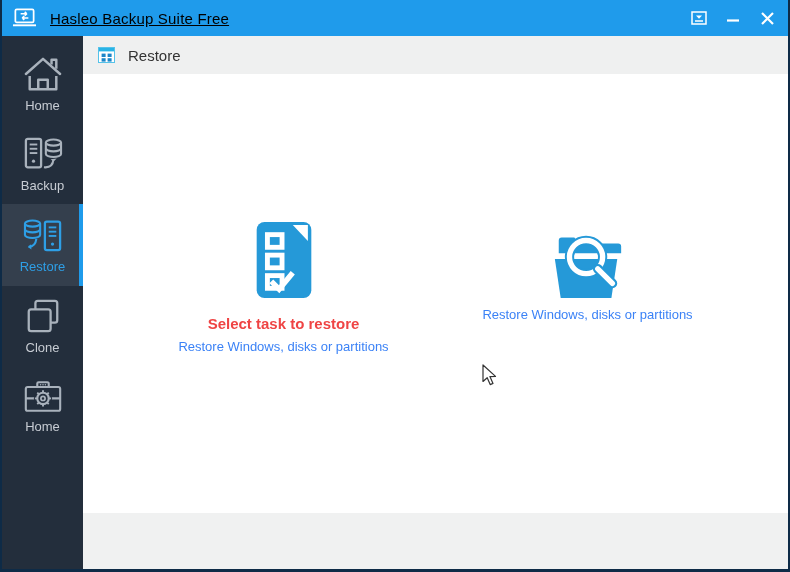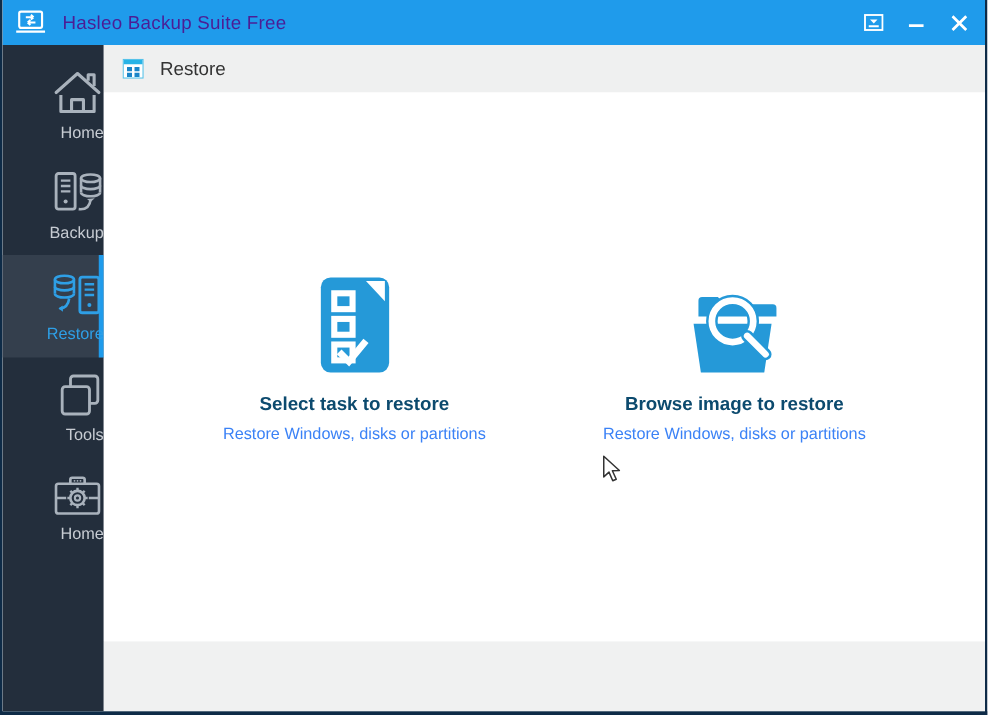--- a/index.html
+++ b/index.html
@@ -20,40 +20,40 @@
   .window{
     width:790px;height:572px;display:flex;flex-direction:column;
     border-left:2px solid var(--win-border);
     border-right:2px solid var(--win-border);
     border-bottom:3px solid var(--win-border);
     overflow:hidden;position:relative;
   }
   
   .titlebar{height:36px;background:var(--titlebar-blue);display:flex;align-items:center;flex-shrink:0;}
   .app-icon{margin-left:10px;display:flex;align-items:center;}
-  .titlebar-title{color:#4c1d95;font-size:15px;margin-left:13px;letter-spacing:.2px;}
+  .titlebar-title{color:#000000;font-size:15px;margin-left:13px;letter-spacing:.2px;text-decoration:underline;}
   .titlebar-spacer{flex:1;}
   .win-btn{width:34px;height:36px;display:flex;align-items:center;justify-content:center;background:transparent;border:none;cursor:pointer;}
   .win-btn:last-child{margin-right:4px;}
   
   .body-row{flex:1;display:flex;min-height:0;}
   .sidebar{width:81px;background:var(--sidebar-bg);flex-shrink:0;padding-top:8px;display:flex;flex-direction:column;}
-  .side-item{height:80px;display:flex;flex-direction:column;align-items:flex-end;justify-content:center;cursor:pointer;}
+  .side-item{height:80px;display:flex;flex-direction:column;align-items:center;justify-content:center;cursor:pointer;}
   .side-item .label{font-size:13px;color:var(--sidebar-label);margin-top:5px;}
   .side-item.selected{background:var(--sidebar-sel-bg);box-shadow:inset -4px 0 0 0 var(--accent);height:82px;}
   .side-item.selected .label{color:var(--sel-blue);}
   
   .content{flex:1;display:flex;flex-direction:column;min-width:0;}
   .page-header{height:38px;background:var(--header-bg);display:flex;align-items:center;padding-left:15px;flex-shrink:0;}
   .page-title{font-size:15px;color:#333;margin-left:13px;}
   .main{flex:1;background:#fff;position:relative;}
   .options{display:flex;justify-content:center;gap:4px;margin-top:138px;}
   .option{width:300px;text-align:center;cursor:pointer;}
   .opt-icon{height:88px;display:flex;align-items:flex-end;justify-content:center;}
-  .opt-title{font-size:15px;font-weight:bold;color:#0c4a6e;margin-top:15px;}
+  .opt-title{font-size:15px;font-weight:bold;color:#ef4444;margin-top:15px;}
   .opt-desc{font-size:13px;color:#3b82f6;margin-top:6px;line-height:1.45;}
   .opt-desc span{display:block;}
   .footer{height:56px;background:var(--footer-bg);flex-shrink:0;}
   .cursor{position:absolute;left:399px;top:290px;pointer-events:none;}
 </style>
 </head>
 <body>
 
 <div class="window">
 
@@ -133,21 +133,21 @@
           <polygon points="6,32.5 9.5,29.8 9.8,35.2" fill="#2E9FE6"></polygon>
         </svg>
         <span class="label">Restore</span>
       </div>
 
       <div class="side-item">
         <svg width="38" height="38" viewBox="0 0 40 40" fill="none">
           <rect x="12" y="4" width="23" height="23" rx="2.5" stroke="#A9B2BC" stroke-width="2.4"></rect>
           <rect x="5" y="13" width="23" height="23" rx="2.5" fill="#232E3C" stroke="#A9B2BC" stroke-width="2.4"></rect>
         </svg>
-        <span class="label">Tools</span>
+        <span class="label">Clone</span>
       </div>
 
       <div class="side-item">
         <svg width="42" height="35" viewBox="0 0 44 36" fill="none">
           <path d="M16 8 V4.5 a1.5 1.5 0 0 1 1.5 -1.5 H26.5 a1.5 1.5 0 0 1 1.5 1.5 V8" stroke="#A9B2BC" stroke-width="2.2"></path>
           <circle cx="19.5" cy="5.6" r=".8" fill="#A9B2BC"></circle>
           <circle cx="22" cy="5.6" r=".8" fill="#A9B2BC"></circle>
           <circle cx="24.5" cy="5.6" r=".8" fill="#A9B2BC"></circle>
           <rect x="4" y="8" width="36" height="25" rx="2" stroke="#A9B2BC" stroke-width="2.2"></rect>
           <line x1="4" y1="20" x2="40" y2="20" stroke="#A9B2BC" stroke-width="2.2"></line>
@@ -207,21 +207,20 @@
             <div class="opt-icon">
               <svg width="78" height="80" viewBox="0 0 80 82">
                 <path d="M10 34 V21 a3 3 0 0 1 3 -3 h13 l5 6 h40 a3 3 0 0 1 3 3 v7 z" fill="#2599D8"></path>
                 <polygon points="6,40 70,40 64,80 12,80" fill="#2599D8"></polygon>
                 <circle cx="38" cy="38" r="17" fill="none" stroke="#2599D8" stroke-width="9.5"></circle>
                 <circle cx="38" cy="38" r="17" fill="none" stroke="#fff" stroke-width="5.5"></circle>
                 <line x1="50" y1="50" x2="65" y2="65" stroke="#2599D8" stroke-width="10" stroke-linecap="round"></line>
                 <line x1="50" y1="50" x2="65" y2="65" stroke="#fff" stroke-width="5.5" stroke-linecap="round"></line>
               </svg>
             </div>
-            <div class="opt-title">Browse image to restore</div>
             <div class="opt-desc">
               <span>Restore Windows, disks or partitions</span>
             </div>
           </div>
 
         </div>
 
         <svg class="cursor" width="15" height="22" viewBox="0 0 15 22">
           <path d="M1 1 L1 17.5 L5.2 13.7 L8.2 20.6 L11 19.4 L7.9 12.6 L13.5 12.4 Z" fill="#fff" stroke="#333" stroke-width="1.2" stroke-linejoin="round"></path>
         </svg>

